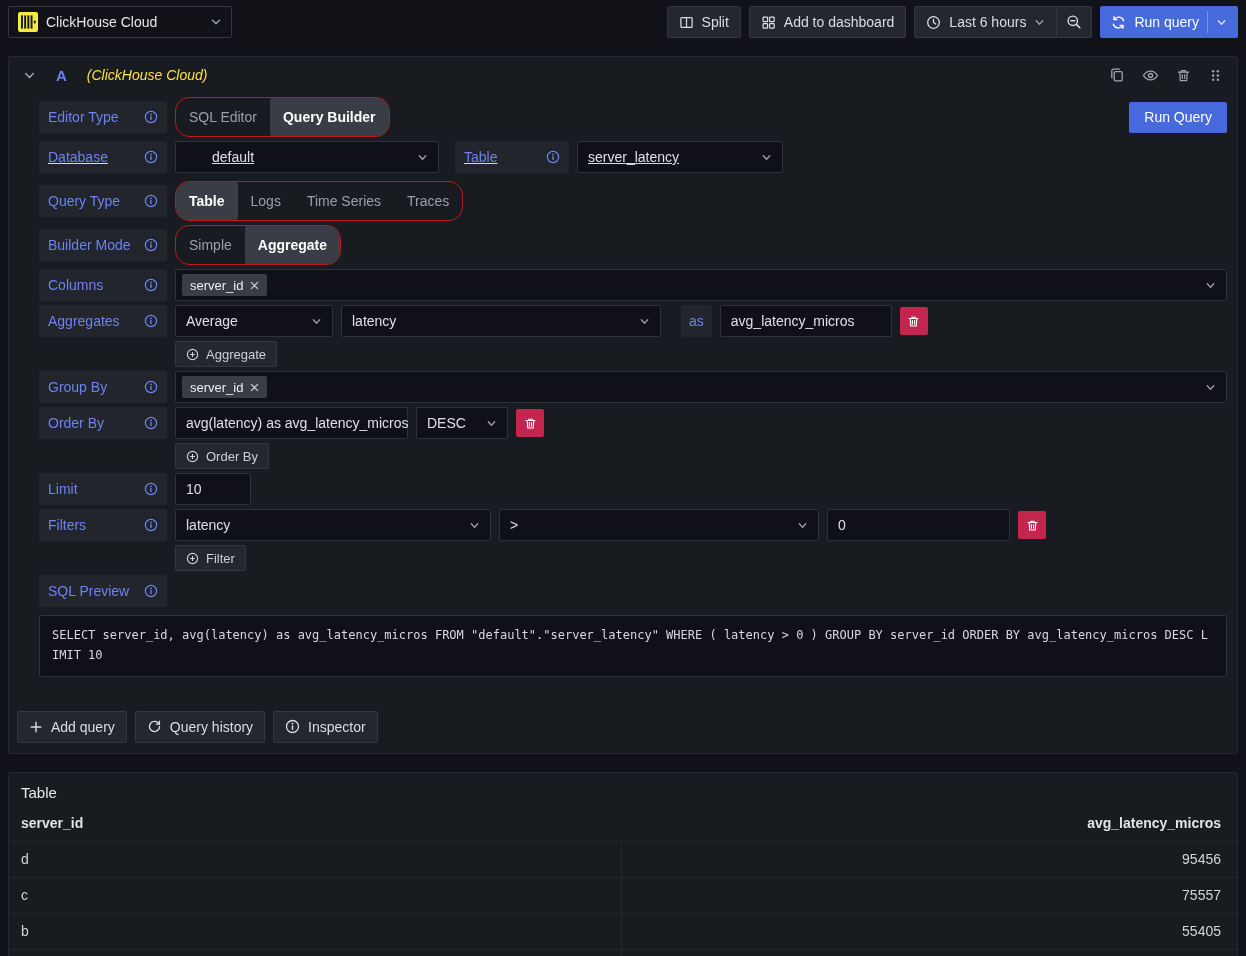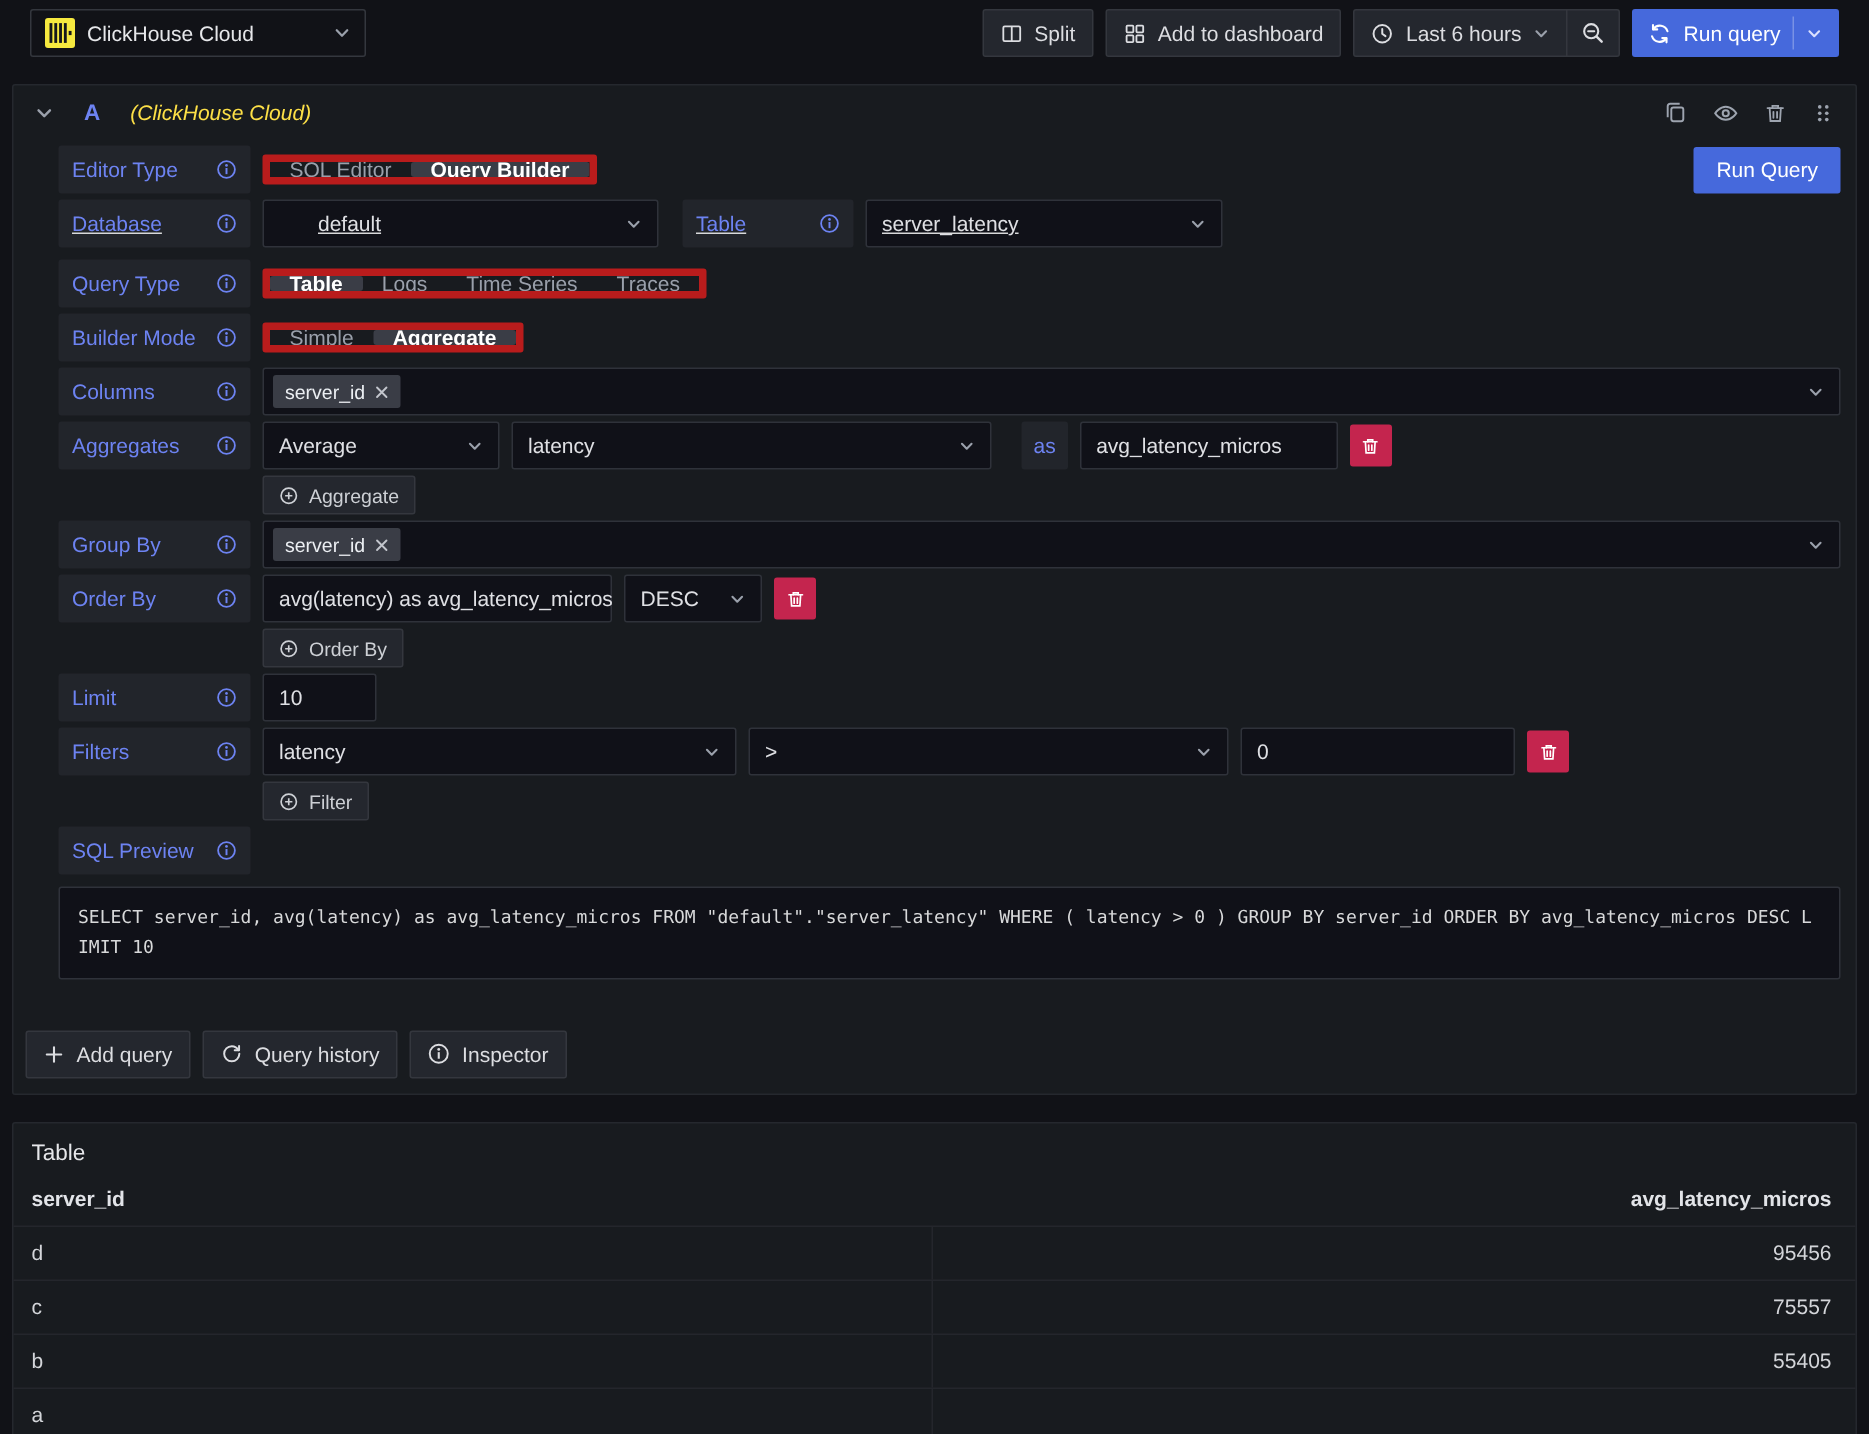--- a/index.html
+++ b/index.html
@@ -5,21 +5,21 @@
   * { box-sizing: border-box; }
   html,body { margin:0; padding:0; background:#111217; }
   body {
     width:1246px; height:956px; overflow:hidden;
     font-family:"Liberation Sans", sans-serif;
     color:#d8d9da; font-size:14px;
   }
   svg { display:block; }
 
   
-  .topbar { display:flex; justify-content:space-between; align-items:center; padding:6px 20px;gap:34px; }
+  .topbar { display:flex; justify-content:space-between; align-items:center; padding:6px 8px;gap:34px; }
   .ds-picker {
     display:flex; align-items:center; gap:8px; width:224px; height:32px;
     border:1px solid #34373e; border-radius:2px; padding:0 9px; cursor:pointer;
   }
   .ds-label { flex:1; font-weight:500; color:#e6e7ea; }
   .chev { color:#9aa0ab; display:flex; }
   .topbar-right { display:flex; align-items:center; gap:8px; }
   .tb-btn {
     display:flex; align-items:center; gap:8px; height:32px; padding:0 11px;
     background:#24272e; border:1px solid #34373e; border-radius:2px;
@@ -51,21 +51,21 @@
   .form-row { display:flex; align-items:center; gap:8px; margin-bottom:4px; }
   .form-row.top { align-items:flex-start;flex-direction:column; }
   .f-label {
     width:128px; min-width:128px; height:32px; background:#22252b; border-radius:2px;
     display:flex; align-items:center; justify-content:space-between; padding:0 9px;
     color:#6d83f2; font-weight:500;
   }
   .f-label .info { display:flex; cursor:pointer; }
   .w114 { width:114px; min-width:114px; margin-left:8px; }
 
-  .radio-group { display:flex; height:20px; border:5px solid #b91c1c; border-radius:2px; overflow:hidden; }
+  .radio-group { display:flex; height:40px; border:1px solid #b91c1c; border-radius:14px; overflow:hidden; }
   .radio-opt {
     padding:0 13px; display:flex; align-items:center; font-size:14px;
     color:#9aa0ab; cursor:pointer; font-weight:500; white-space:nowrap;
   }
   .radio-opt.active { background:#3a3d46; color:#ffffff; font-weight:700; border-radius:2px; }
 
   .select {
     height:32px; background:#101118; border:1px solid #2f323a; border-radius:2px;
     display:flex; align-items:center; justify-content:space-between; gap:8px;
     padding:0 10px; color:#dfe0e4; cursor:pointer; white-space:nowrap;
@@ -295,21 +295,21 @@
       <div class="f-label w114">
         <span>Table</span>
         <span class="info">
             <svg width="14" height="14" viewBox="0 0 14 14">
               <circle cx="7" cy="7" r="5.6" fill="none" stroke="currentColor" stroke-width="1.2"></circle>
               <circle cx="7" cy="4.3" r="0.9" fill="currentColor"></circle>
               <rect x="6.35" y="6" width="1.3" height="4.1" fill="currentColor"></rect>
             </svg>
           </span>
       </div>
-      <div class="select" style="width:238px;">
+      <div class="select" style="width:206px;">
         <span>server_latency</span>
         <span class="chev">
             <svg width="11" height="11" viewBox="0 0 12 12">
               <path d="M2.5 4.2L6 7.8l3.5-3.6" fill="none" stroke="currentColor" stroke-width="1.5" stroke-linecap="round" stroke-linejoin="round"></path>
             </svg>
           </span>
       </div>
     </div>
 
     <div class="form-row">

